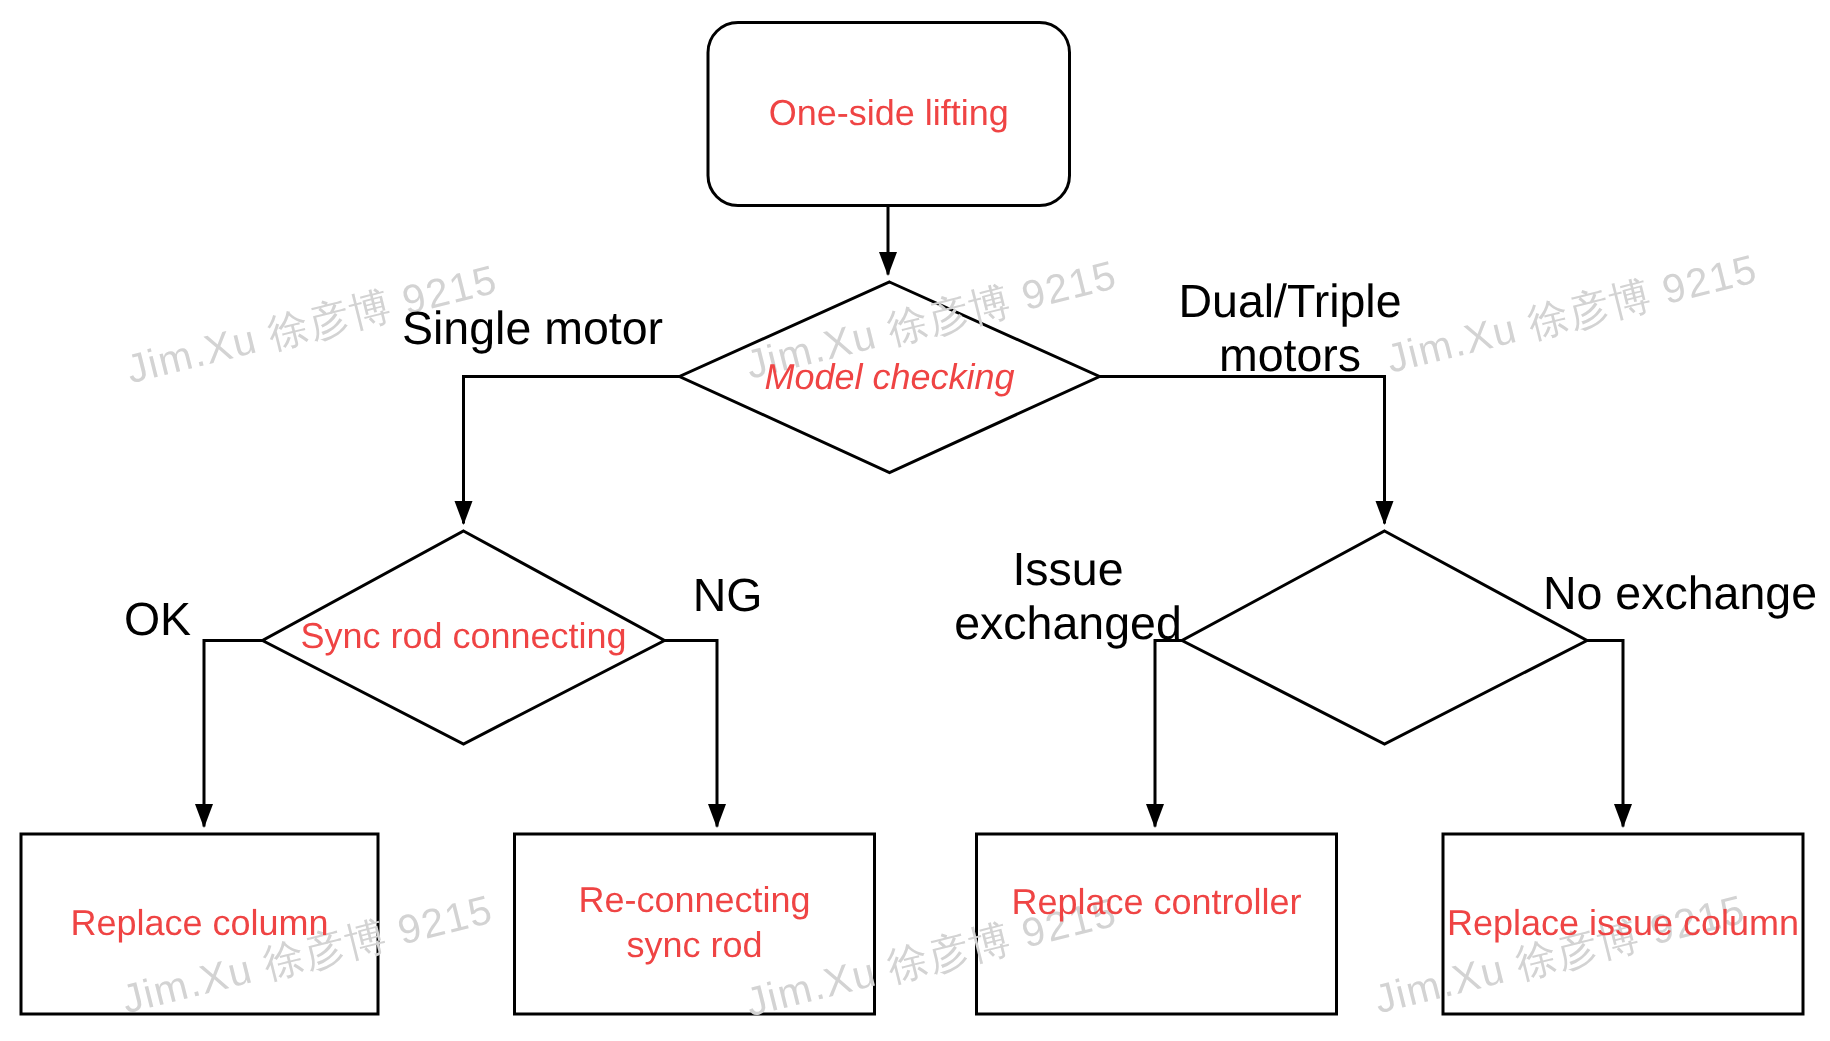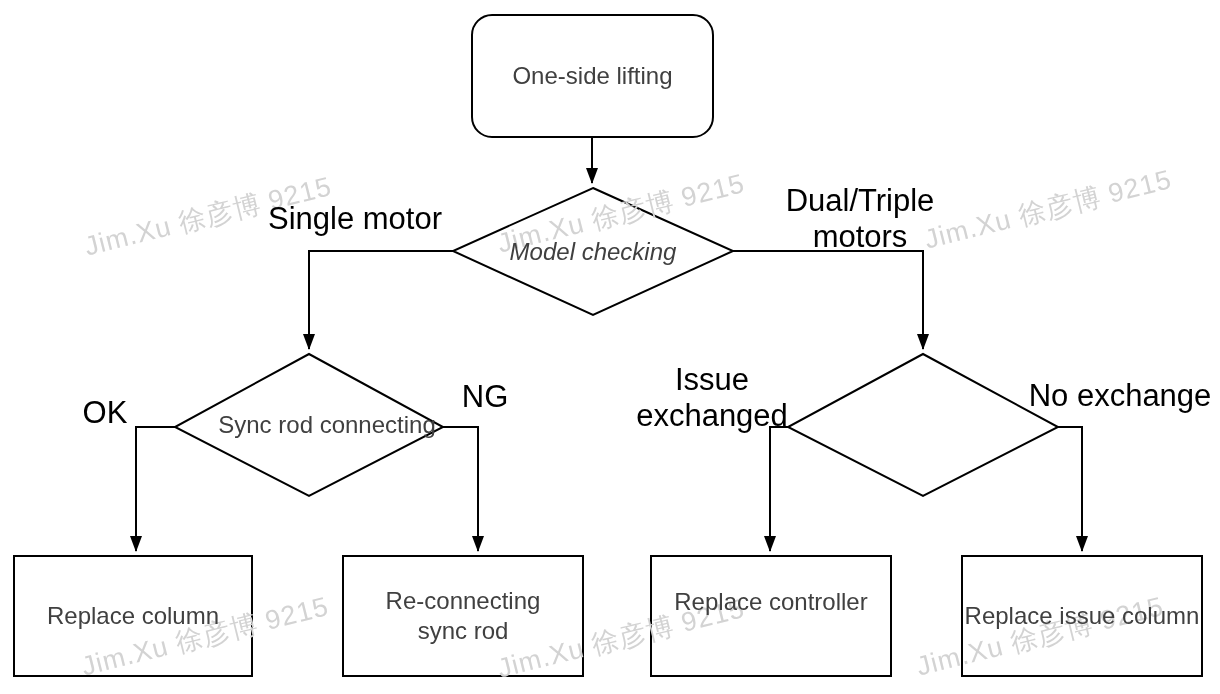--- a/index.html
+++ b/index.html
@@ -29,21 +29,21 @@
   .lbl{
     position:absolute;
     z-index:3;
     display:flex;
     flex-direction:column;
     align-items:center;
     justify-content:center;
     text-align:center;
     font-size:24px;
     line-height:30px;
-    color:#404040;
+    color:#ef4444;
   }
   .edge-lbl{
     position:absolute;
     z-index:3;
     display:flex;
     align-items:center;
     justify-content:center;
     text-align:center;
     font-size:31px;
     color:#000000;
@@ -83,21 +83,21 @@
   <div class="wm" style="left:498px;top:226px;">Jim.Xu 徐彦博 9215</div>
   <div class="wm" style="left:925px;top:222px;">Jim.Xu 徐彦博 9215</div>
   <div class="wm" style="left:82px;top:649px;">Jim.Xu 徐彦博 9215</div>
   <div class="wm" style="left:498px;top:651px;">Jim.Xu 徐彦博 9215</div>
   <div class="wm" style="left:917px;top:649px;">Jim.Xu 徐彦博 9215</div>
 
   <div class="lbl" style="left:472px;top:15px;width:241px;height:122px;">One-side lifting</div>
 
   <div class="lbl" style="left:453px;top:188px;width:280px;height:127px;font-style:italic;">Model checking</div>
 
-  <div class="lbl" style="left:193px;top:354px;width:268px;height:142px;">Sync rod connecting</div>
+  <div class="lbl" style="left:175px;top:354px;width:268px;height:142px;">Sync rod connecting</div>
 
 
   <div class="lbl" style="left:14px;top:556px;width:238px;height:120px;">
     <span>Replace column</span>
   </div>
 
   <div class="lbl" style="left:343px;top:556px;width:240px;height:120px;">
     <span>Re-connecting</span>
     <span>sync rod</span>
   </div>

